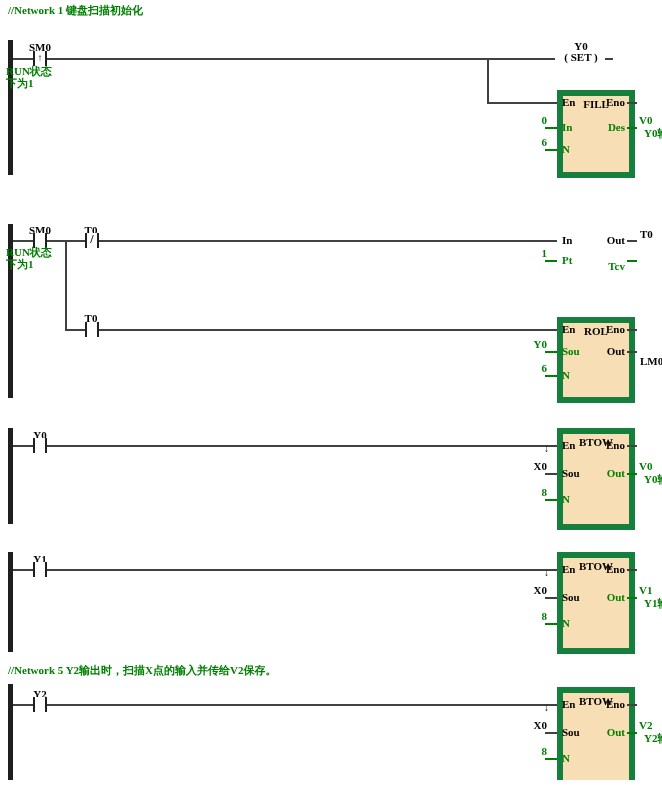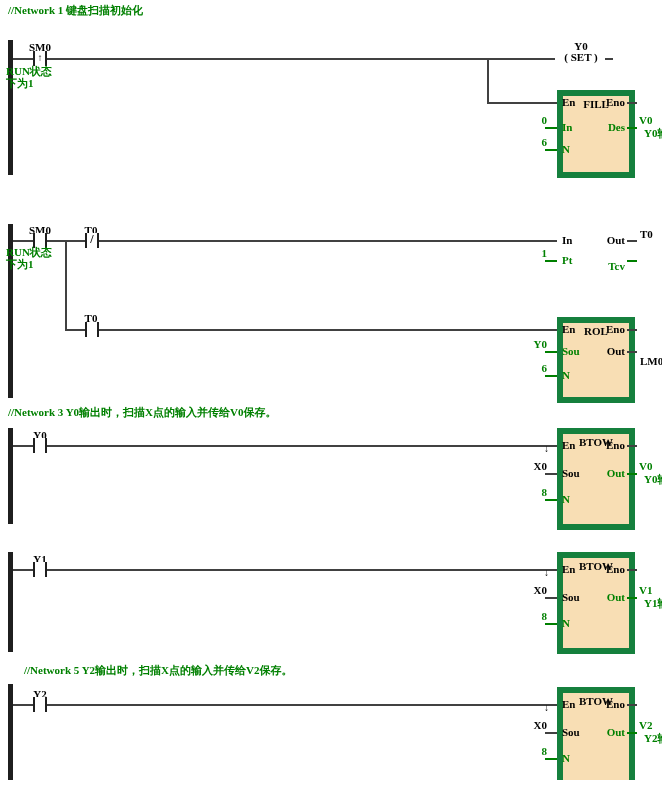--- a/index.html
+++ b/index.html
@@ -117,21 +117,20 @@
   <div class="pin pr" style="top:346px;">Out</div>
   <div class="pin pl g" style="top:370px;">N</div>
   <div class="wh" style="left:627px;top:329px;width:10px;"></div>
   <div class="stubg" style="left:545px;top:351px;width:12px;"></div>
   <div class="val" style="left:507px;top:339px;">Y0</div>
   <div class="wh" style="left:627px;top:351px;width:10px;"></div>
   <div class="op" style="left:640px;top:356px;">LM0</div>
   <div class="stubg" style="left:545px;top:375px;width:12px;"></div>
   <div class="val" style="left:507px;top:363px;">6</div>
 
-  <div class="cmt" style="left:8px;top:406px;">//Network 3 Y0输出时，扫描X点的输入并传给V0保存。</div>
   <div class="rail" style="left:8px;top:428px;height:96px;"></div>
   <div class="wh" style="left:13px;top:445px;width:544px;"></div>
   <div class="lblc" style="left:20px;top:430px;">Y0</div>
   <div class="contact" style="left:33px;top:438px;">
     <span class="bar b1"></span>
     <span class="bar b2"></span>
   </div>
   <div class="arrow" style="left:544px;top:444px;">↓</div>
   <div class="box" style="left:557px;top:428px;height:90px;">
     <div class="btitle" style="top:3px;">BTOW</div>
@@ -168,21 +167,21 @@
   <div class="pin pl g" style="top:618px;">N</div>
   <div class="wh" style="left:627px;top:569px;width:10px;"></div>
   <div class="stubk" style="left:545px;top:597px;width:12px;"></div>
   <div class="valk" style="left:507px;top:585px;">X0</div>
   <div class="stubg" style="left:627px;top:597px;width:10px;"></div>
   <div class="out2" style="left:639px;top:585px;">V1</div>
   <div class="out2" style="left:644px;top:598px;">Y1输</div>
   <div class="stubg" style="left:545px;top:623px;width:12px;"></div>
   <div class="val" style="left:507px;top:611px;">8</div>
 
-  <div class="cmt" style="left:24px;top:664px;">//Network 5 Y2输出时，扫描X点的输入并传给V2保存。</div>
+  <div class="cmt" style="left:8px;top:664px;">//Network 5 Y2输出时，扫描X点的输入并传给V2保存。</div>
   <div class="rail" style="left:8px;top:684px;height:104px;"></div>
   <div class="wh" style="left:13px;top:704px;width:544px;"></div>
   <div class="lblc" style="left:20px;top:689px;">Y2</div>
   <div class="contact" style="left:33px;top:697px;">
     <span class="bar b1"></span>
     <span class="bar b2"></span>
   </div>
   <div class="arrow" style="left:544px;top:703px;">↓</div>
   <div class="box" style="left:557px;top:687px;height:90px;">
     <div class="btitle" style="top:3px;">BTOW</div>

